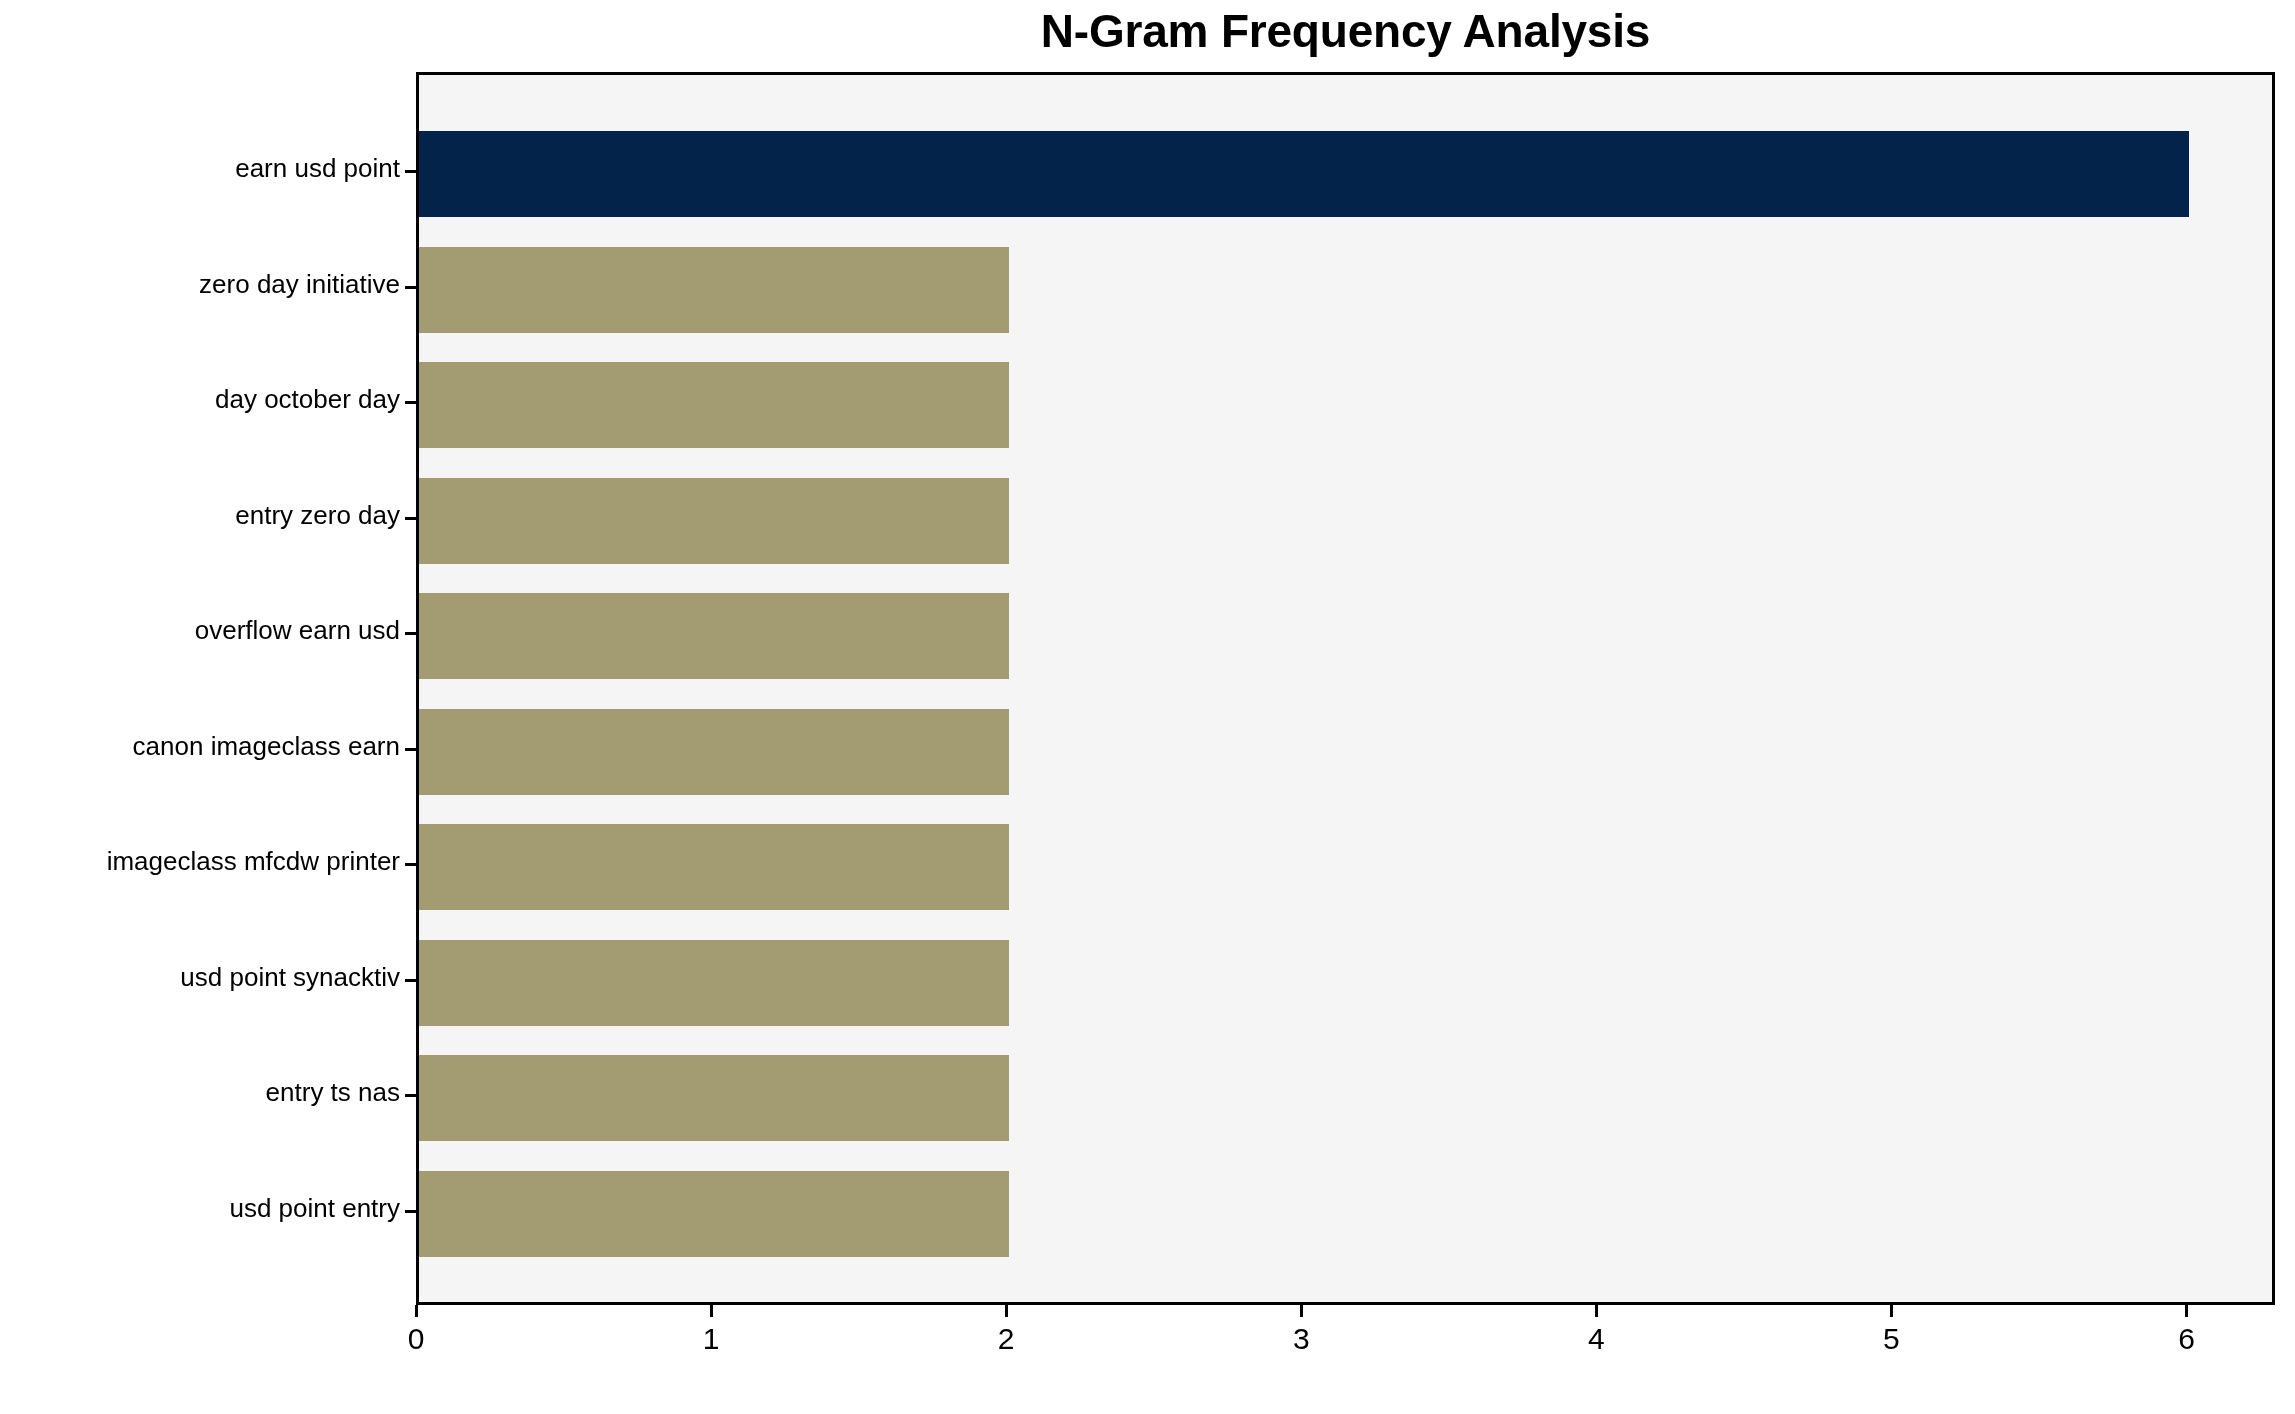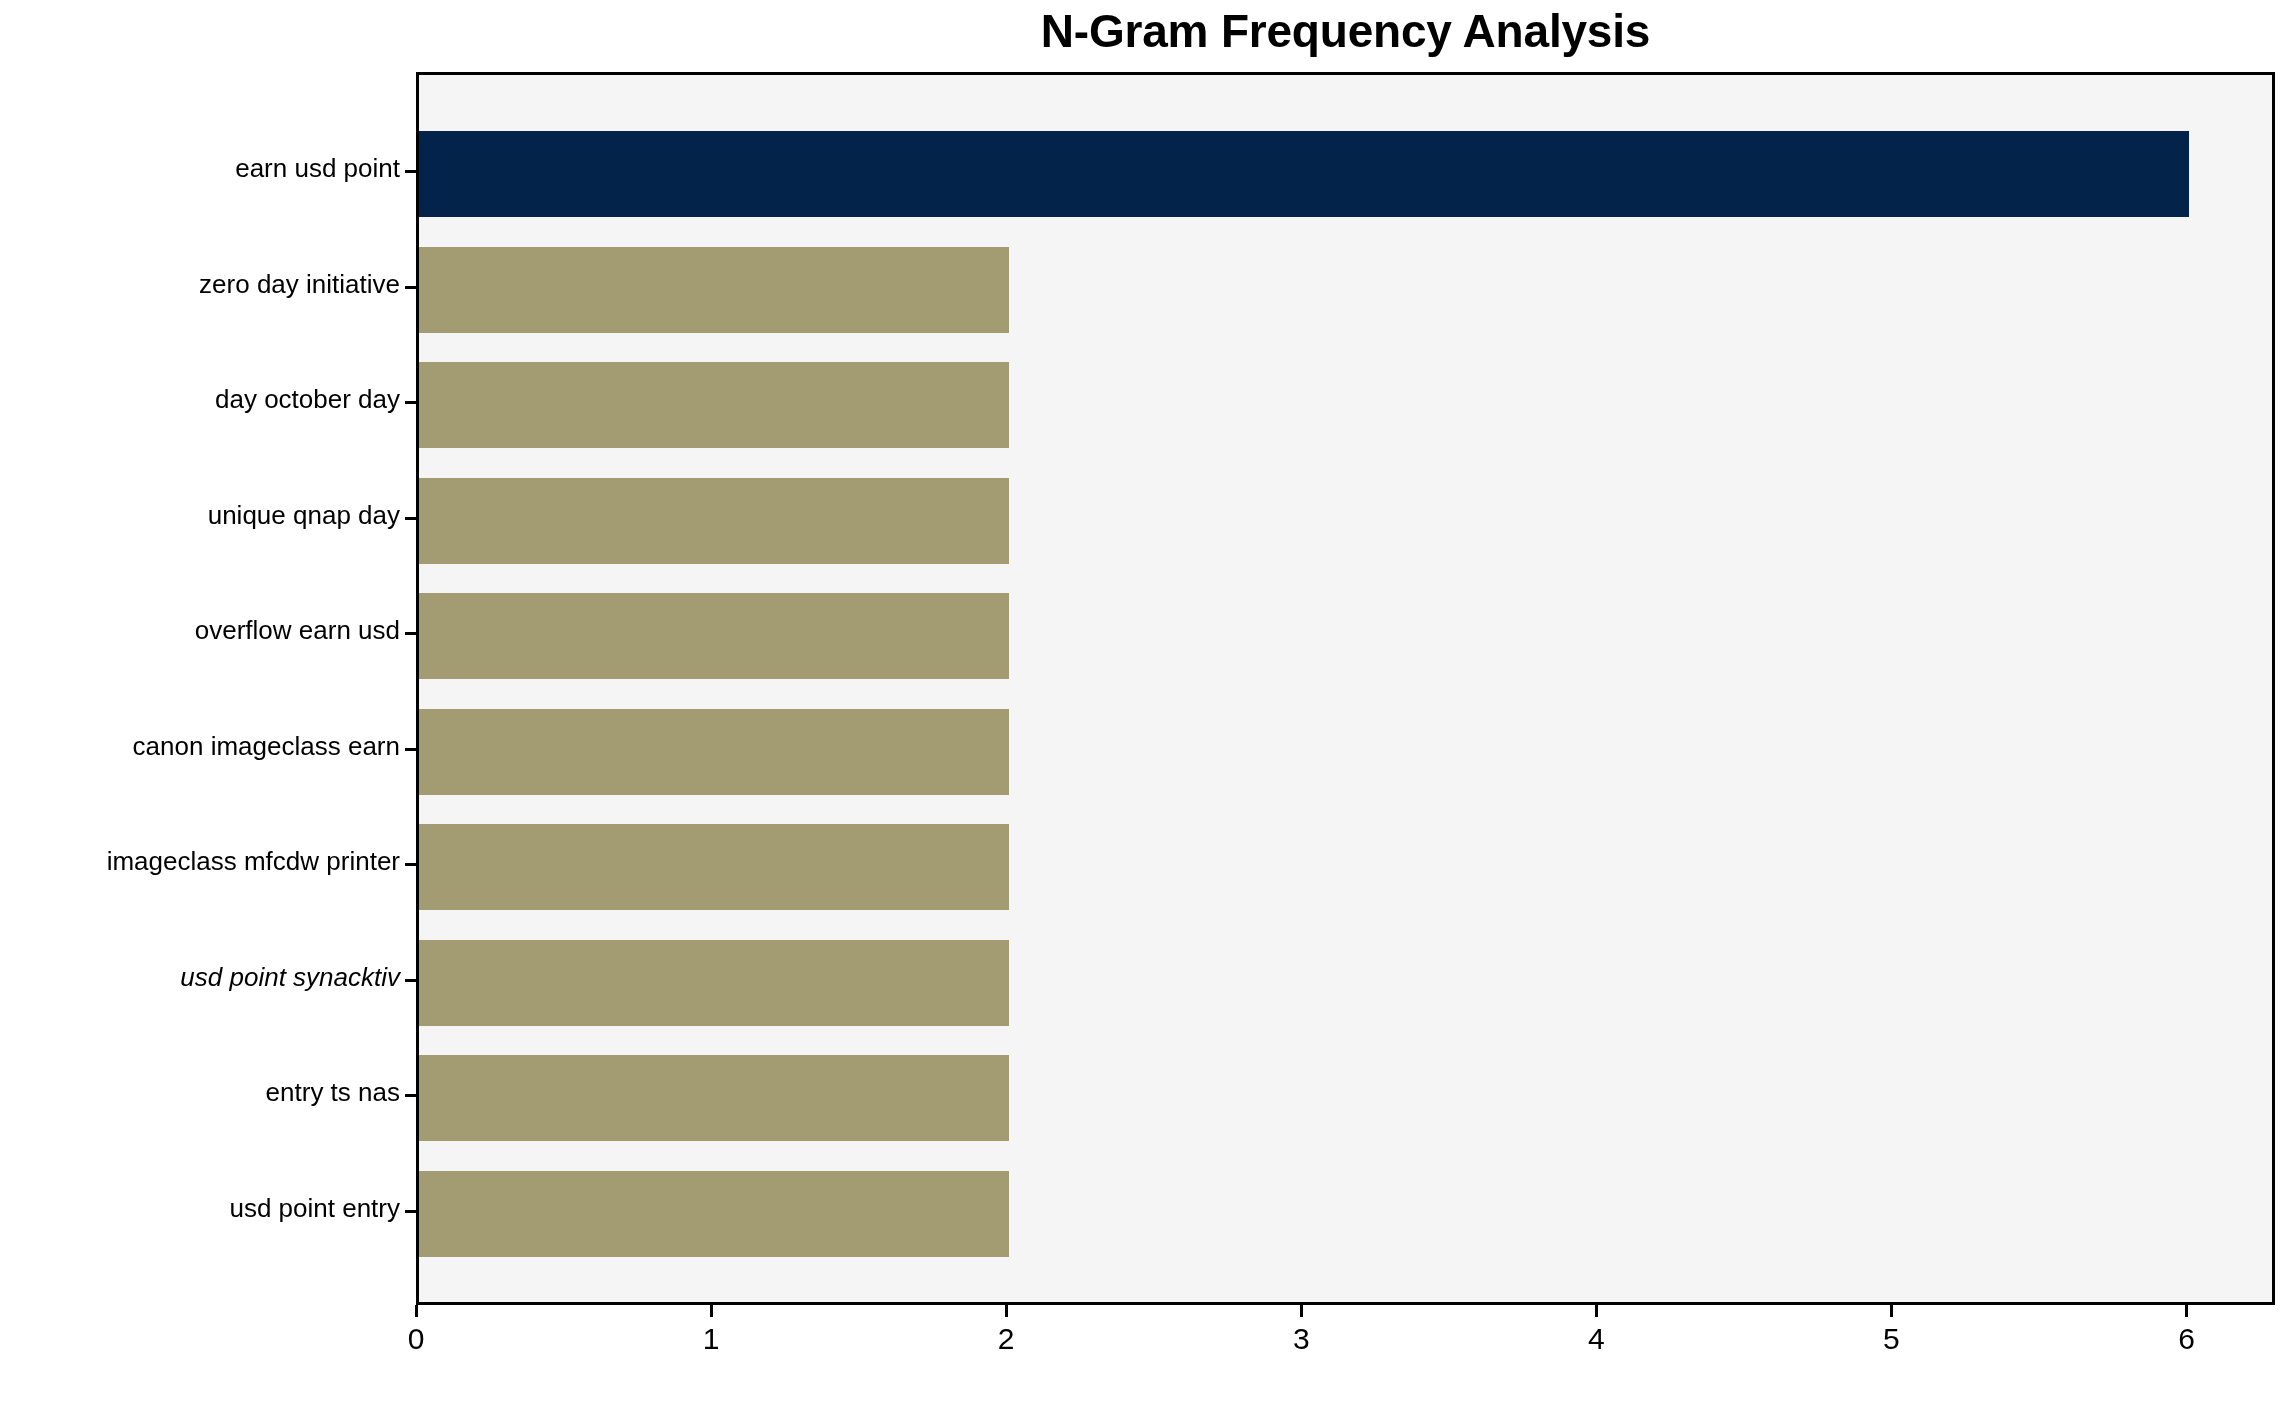--- a/index.html
+++ b/index.html
@@ -127,29 +127,29 @@
       </div>
   </div>
 
   <div id="y-axis">
       <div class="ytick-label" style="right: 1895px; top: 155px;">earn usd point</div>
       <div class="ytick-mark" style="left: 405px; top: 170px;"></div>
       <div class="ytick-label" style="right: 1895px; top: 270.5px;">zero day initiative</div>
       <div class="ytick-mark" style="left: 405px; top: 285.5px;"></div>
       <div class="ytick-label" style="right: 1895px; top: 386px;">day october day</div>
       <div class="ytick-mark" style="left: 405px; top: 401px;"></div>
-      <div class="ytick-label" style="right: 1895px; top: 501.5px;">unique qnap day</div>
+      <div class="ytick-label" style="right: 1895px; top: 501.5px;">entry zero day</div>
       <div class="ytick-mark" style="left: 405px; top: 516.5px;"></div>
       <div class="ytick-label" style="right: 1895px; top: 617px; text-align: right;">overflow earn usd</div>
       <div class="ytick-mark" style="left: 405px; top: 632px;"></div>
       <div class="ytick-label" style="right: 1895px; top: 732.5px;">canon imageclass earn</div>
       <div class="ytick-mark" style="left: 405px; top: 747.5px;"></div>
       <div class="ytick-label" style="right: 1895px; top: 848px;">imageclass mfcdw printer</div>
       <div class="ytick-mark" style="left: 405px; top: 863px;"></div>
-      <div class="ytick-label" style="right: 1895px; top: 963.5px; font-style: italic;">usd point synacktiv</div>
+      <div class="ytick-label" style="right: 1895px; top: 963.5px;">usd point synacktiv</div>
       <div class="ytick-mark" style="left: 405px; top: 978.5px;"></div>
       <div class="ytick-label" style="right: 1895px; top: 1079px;">entry ts nas</div>
       <div class="ytick-mark" style="left: 405px; top: 1094px;"></div>
       <div class="ytick-label" style="right: 1895px; top: 1194.5px;">usd point entry</div>
       <div class="ytick-mark" style="left: 405px; top: 1209.5px;"></div>
     </div>
   <div id="x-axis">
       <div class="xtick-mark" style="left: 414.5px; top: 1305px;"></div>
       <div class="xtick-label" style="left: 376px; top: 1324px;">0</div>
       <div class="xtick-mark" style="left: 709.579px; top: 1305px;"></div>

